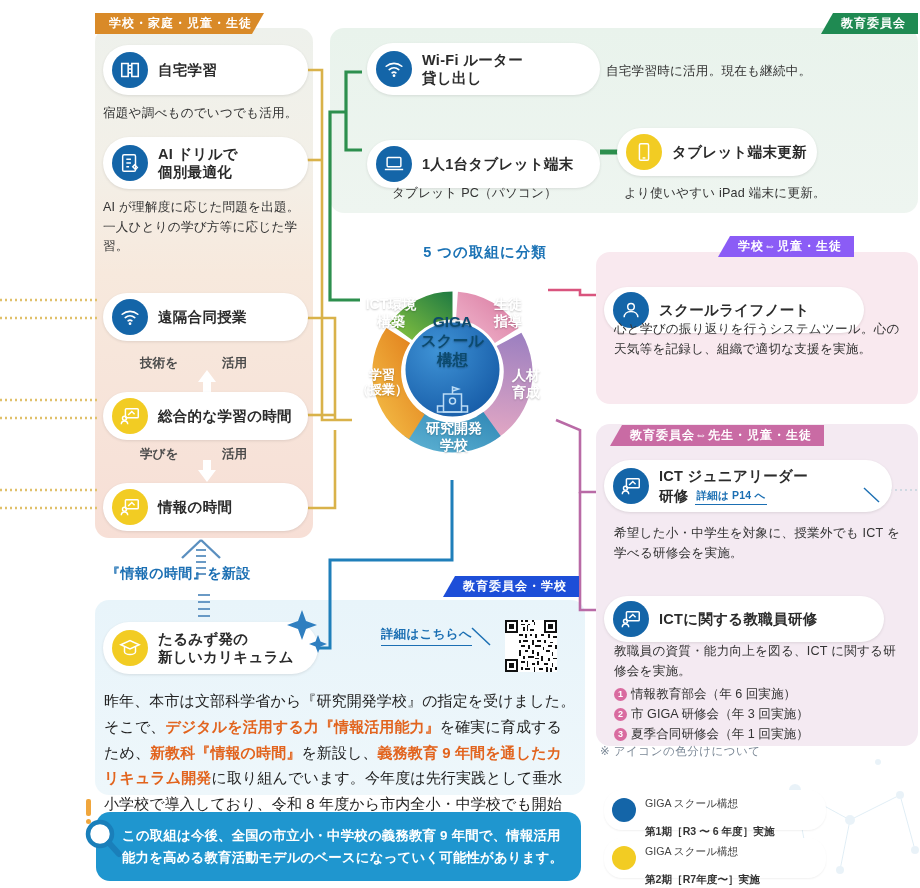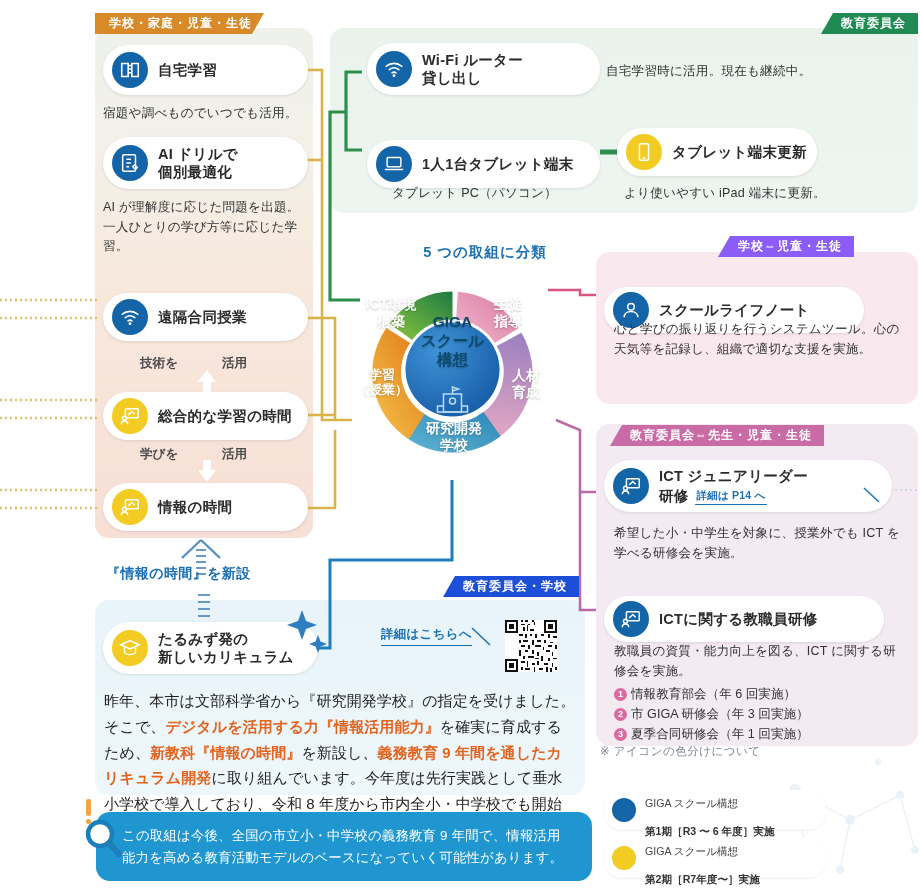--- a/index.html
+++ b/index.html
@@ -67,22 +67,22 @@
     position:absolute;font-size:14px;font-weight:bold;color:#1b6fb3;letter-spacing:.4px;
   }
 
   
   .bodytext{
     position:absolute;font-size:15px;line-height:1.72;letter-spacing:.1px;color:#222;
   }
   .bodytext .hl{color:#e2641e;font-weight:bold;}
   .bluebar{
     position:absolute;background:#1f96cf;border-radius:14px;color:#fff;
-    font-size:13.4px;font-weight:normal;line-height:1.62;
-    padding:13px 18px 13px 26px;letter-spacing:.2px;
+    font-size:13.4px;font-weight:bold;line-height:1.62;
+    padding:13px 7px 13px 26px;letter-spacing:.2px;
   }
   .detail-link{
     position:absolute;font-size:12.4px;color:#1b6fb3;font-weight:bold;
     border-bottom:1.5px solid #1b6fb3;padding-bottom:2px;letter-spacing:.4px;
   }
   .p14{
     font-size:10.5px;color:#1b6fb3;font-weight:bold;border-bottom:1.2px solid #1b6fb3;
     padding:0 2px 1px 2px;margin-left:6px;letter-spacing:.2px;white-space:nowrap;
   }
   .qr{position:absolute;width:52px;height:52px;}

